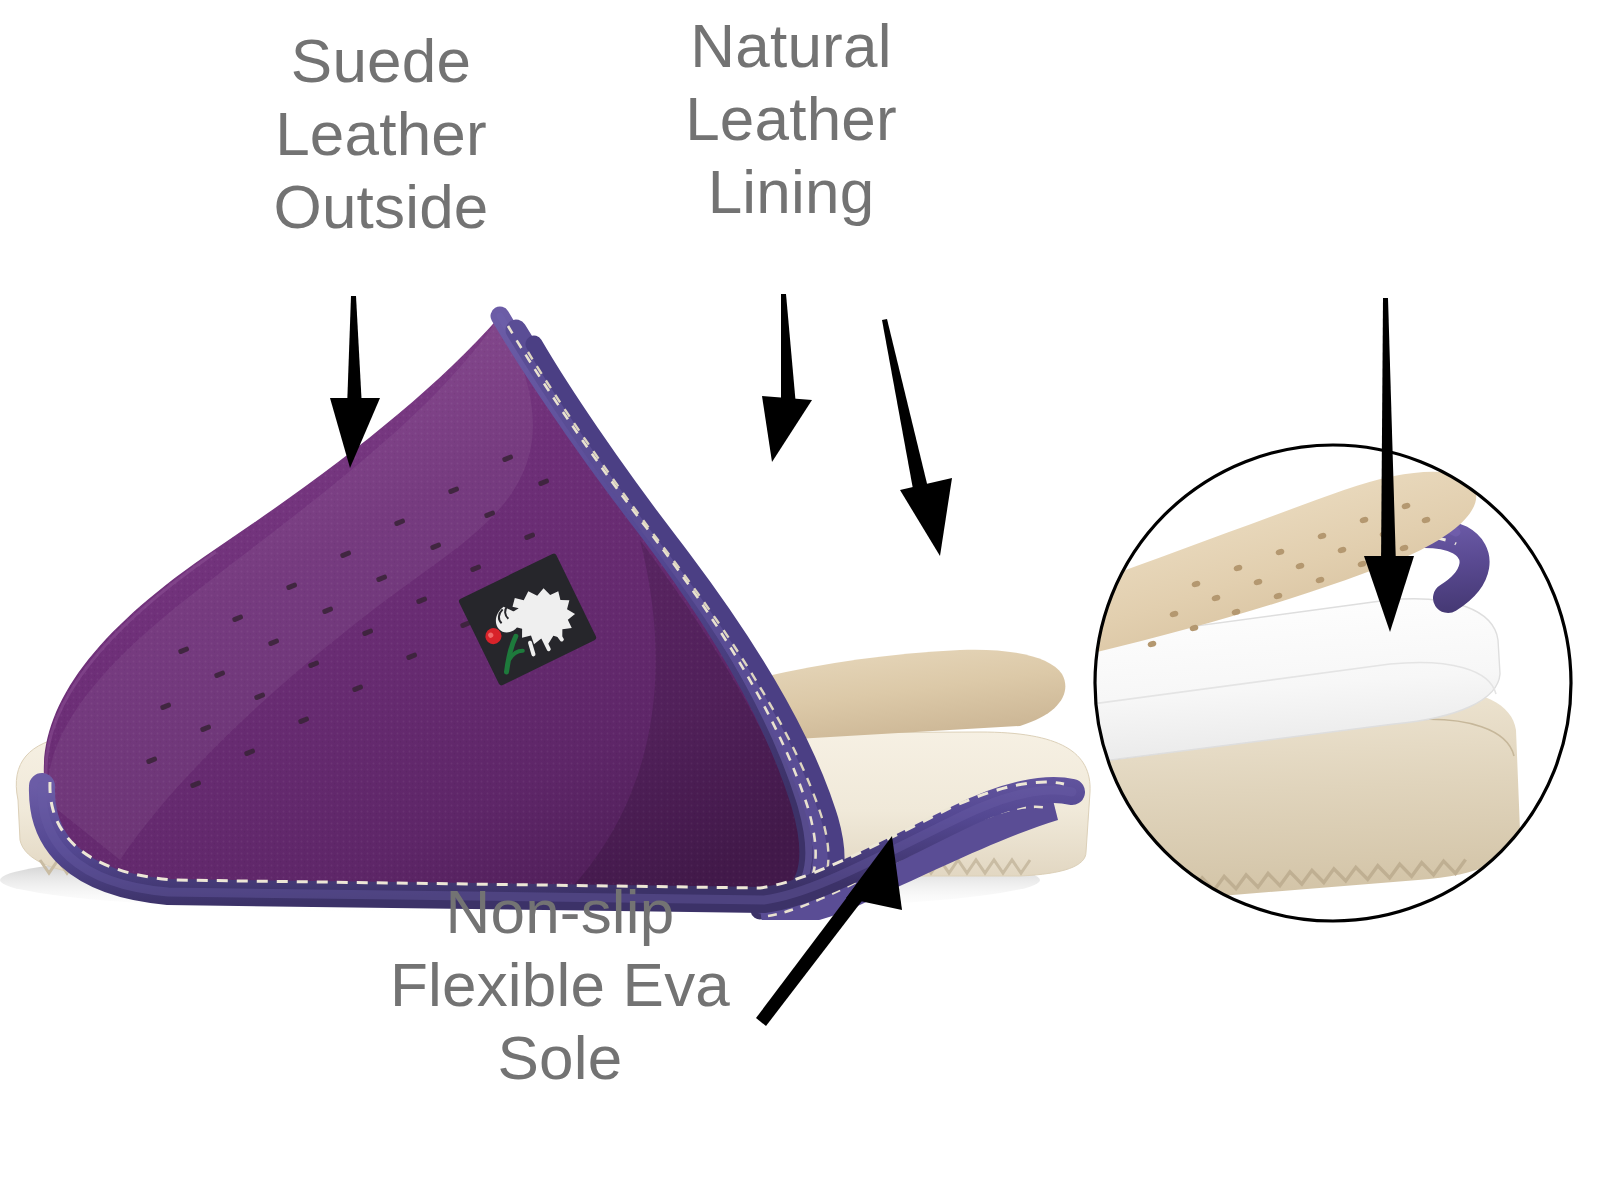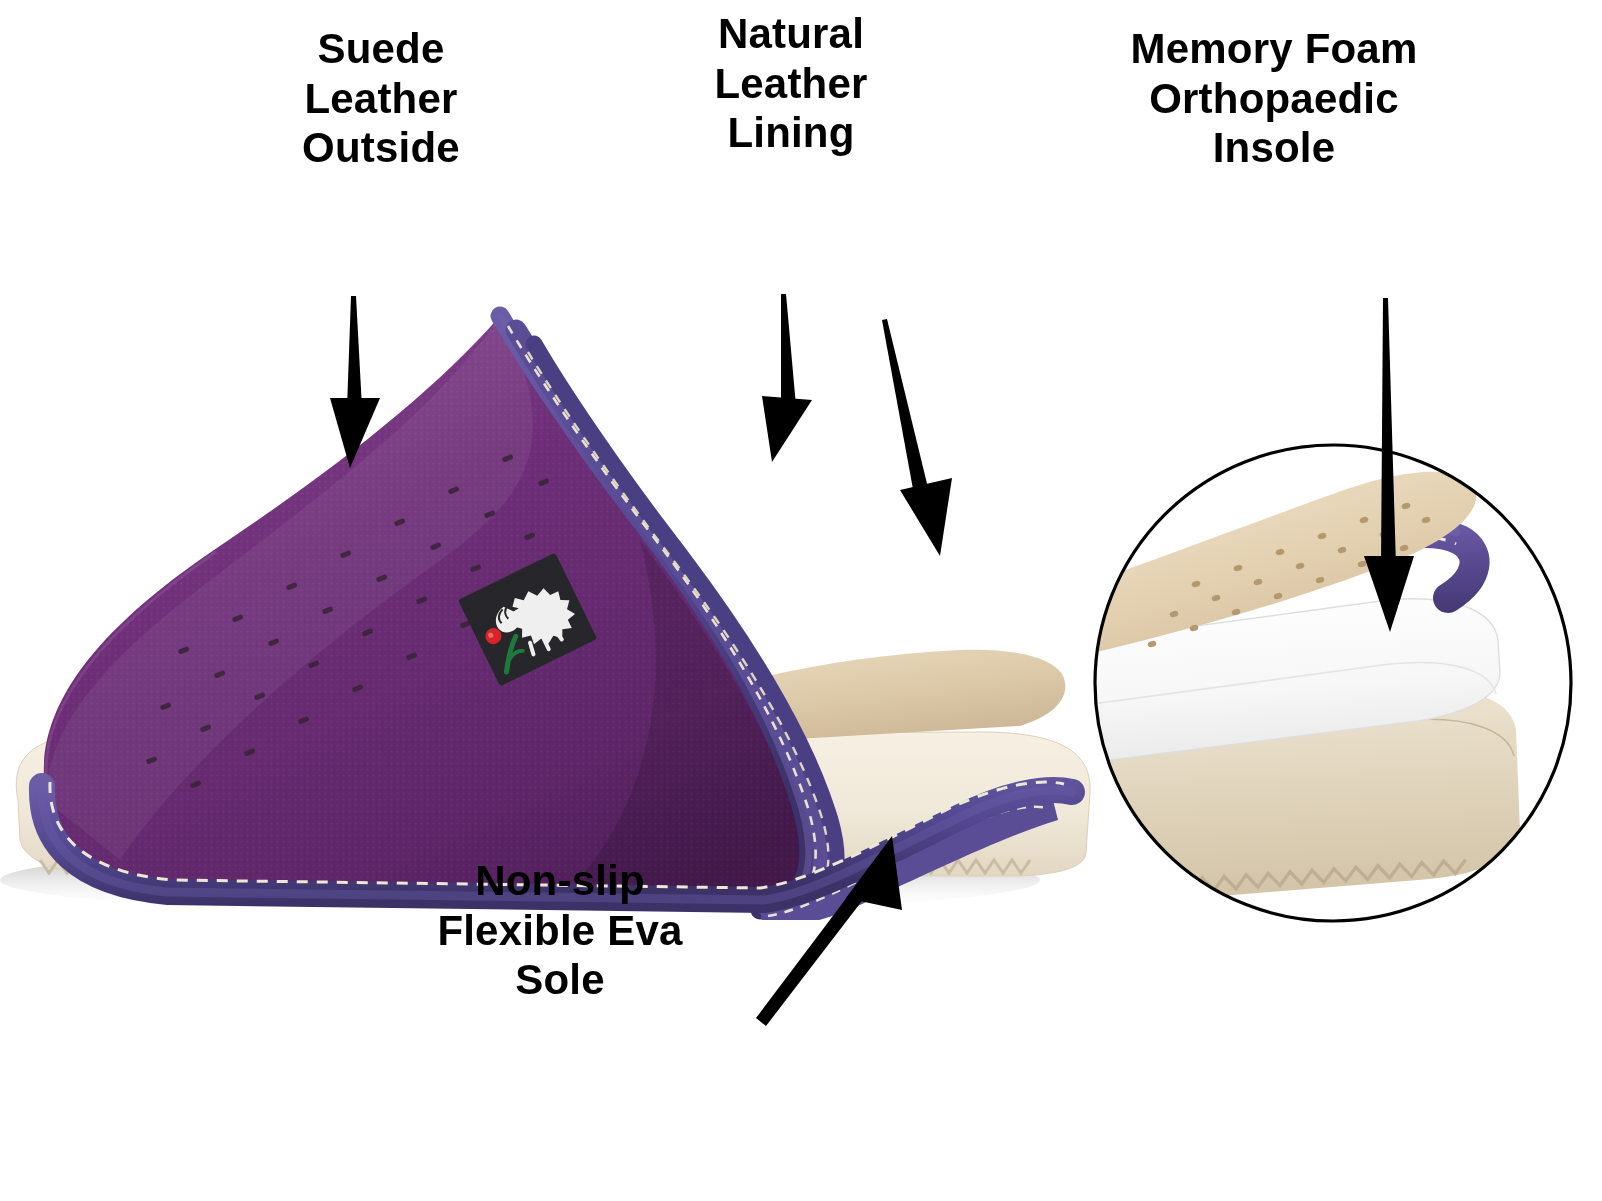--- a/index.html
+++ b/index.html
@@ -8,31 +8,31 @@
     width:1602px; height:1201px;
     font-family:"Liberation Sans", sans-serif;
     position:relative; overflow:hidden;
   }
   #stage { position:absolute; inset:0; }
 
   
   .callout {
     position:absolute;
     text-align:center;
-    color:#000000;
-    font-weight:700;
+    color:#737373;
+    font-weight:400;
     letter-spacing:0.2px;
     line-height:1.18;
     white-space:pre-line;
-    font-size:42px;
+    font-size:62px;
   }
   .callout.l1 { left:196px;  top:24px;  width:370px; }
   .callout.l2 { left:618px;  top:9px;  width:346px; }
   .callout.l3 { left:1024px; top:24px;  width:500px; }
-  .callout.l4 { left:340px;  top:856px; width:440px; }
+  .callout.l4 { left:340px;  top:875px; width:440px; }
 
   
   #vec { position:absolute; inset:0; width:1602px; height:1201px; }
 
   
   #shoe { position:absolute; left:0; top:300px; width:1160px; height:620px; }
   #magnifier { position:absolute; left:1088px; top:438px; width:490px; height:490px; }
 </style>
 </head>
 <body>
@@ -337,20 +337,17 @@
       </g>
     </g>
   </svg>
 
   <div class="callout l1">Suede
 Leather
 Outside</div>
   <div class="callout l2">Natural
 Leather
 Lining</div>
-  <div class="callout l3">Memory Foam
-Orthopaedic
-Insole</div>
   <div class="callout l4">Non-slip
 Flexible Eva
 Sole</div>
 
 </div>
 
 </body></html>

